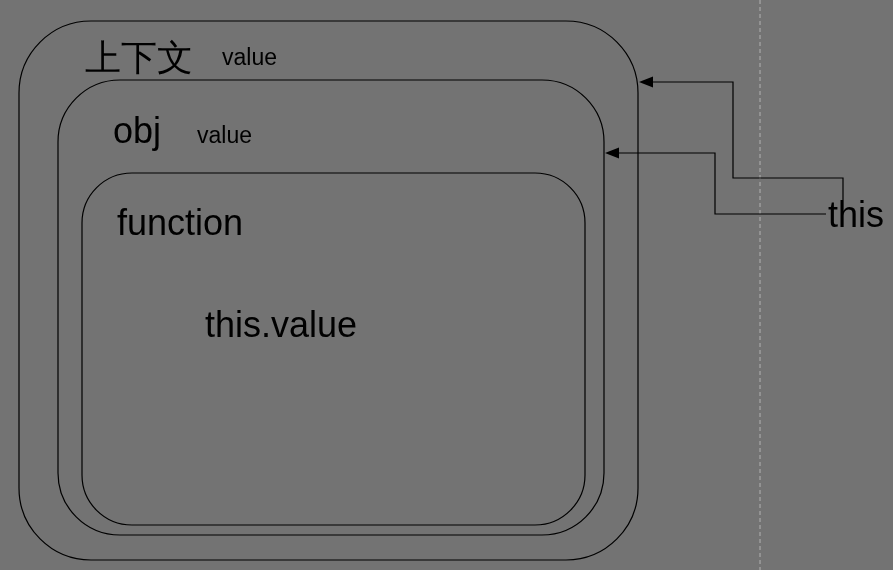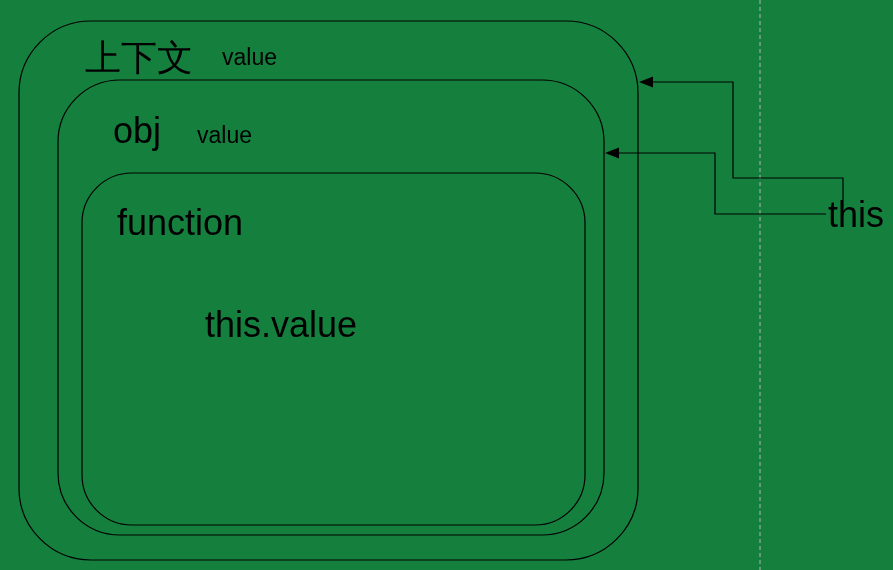--- a/index.html
+++ b/index.html
@@ -4,21 +4,21 @@
 <style>
   html, body {
     margin: 0;
     padding: 0;
     background: #ffffff;
   }
   .canvas {
     position: relative;
     width: 893px;
     height: 570px;
-    background: #15803d;
+    background: #737373;
     overflow: hidden;
     font-family: "Liberation Sans", sans-serif;
   }
   svg {
     display: block;
   }
   text {
     fill: #000000;
   }
   .label-lg {

